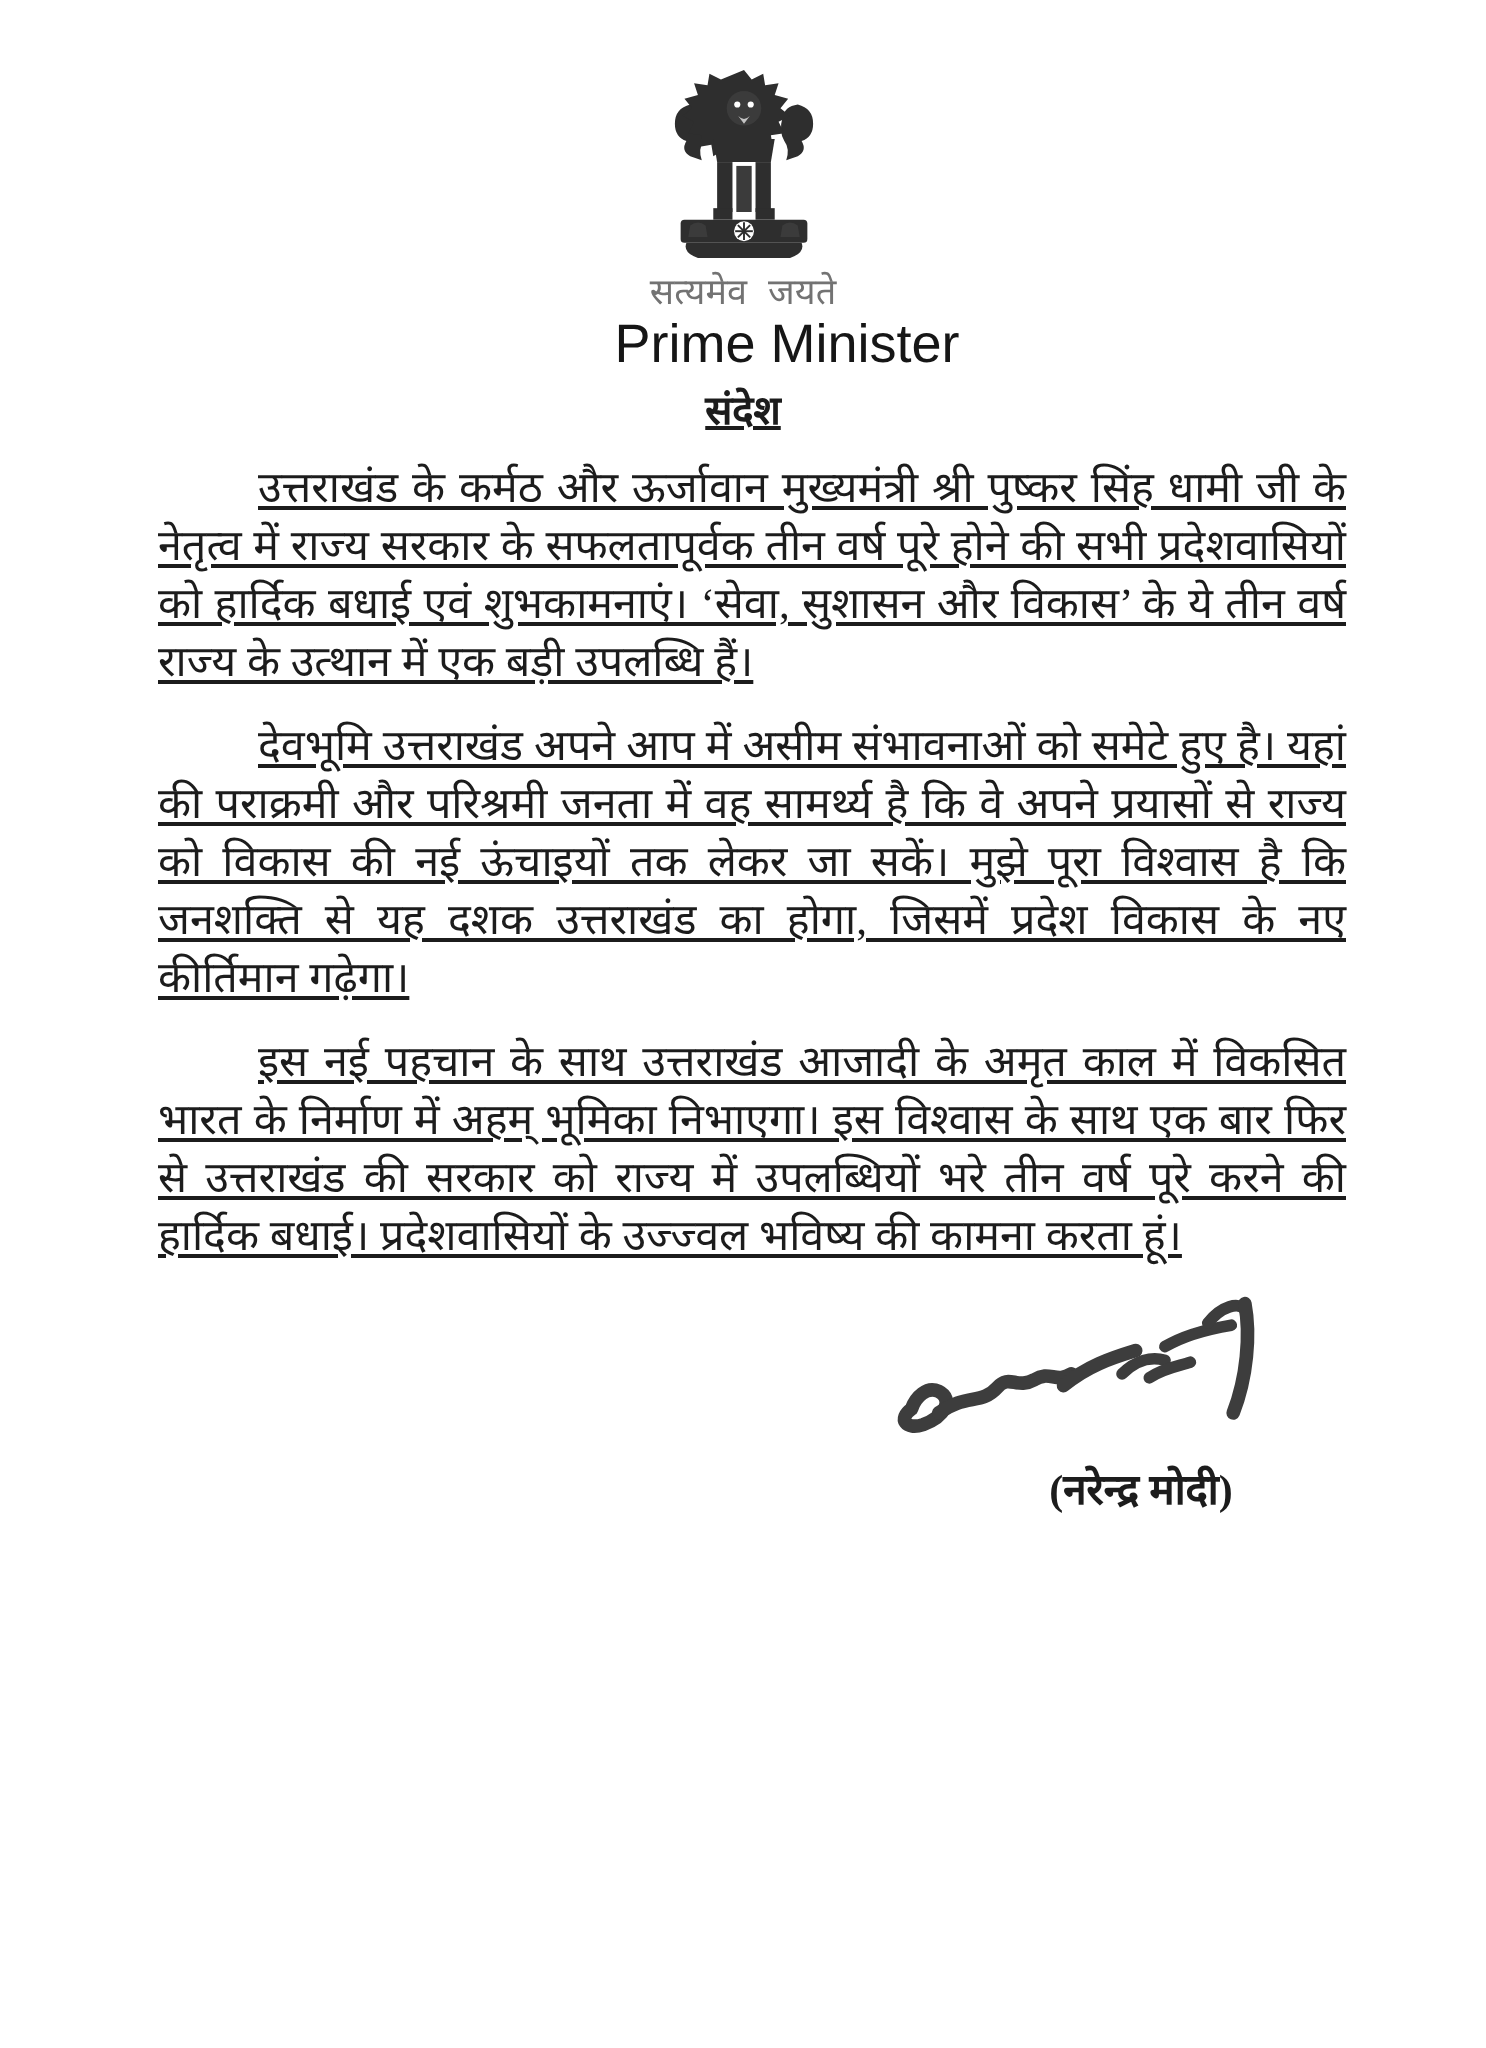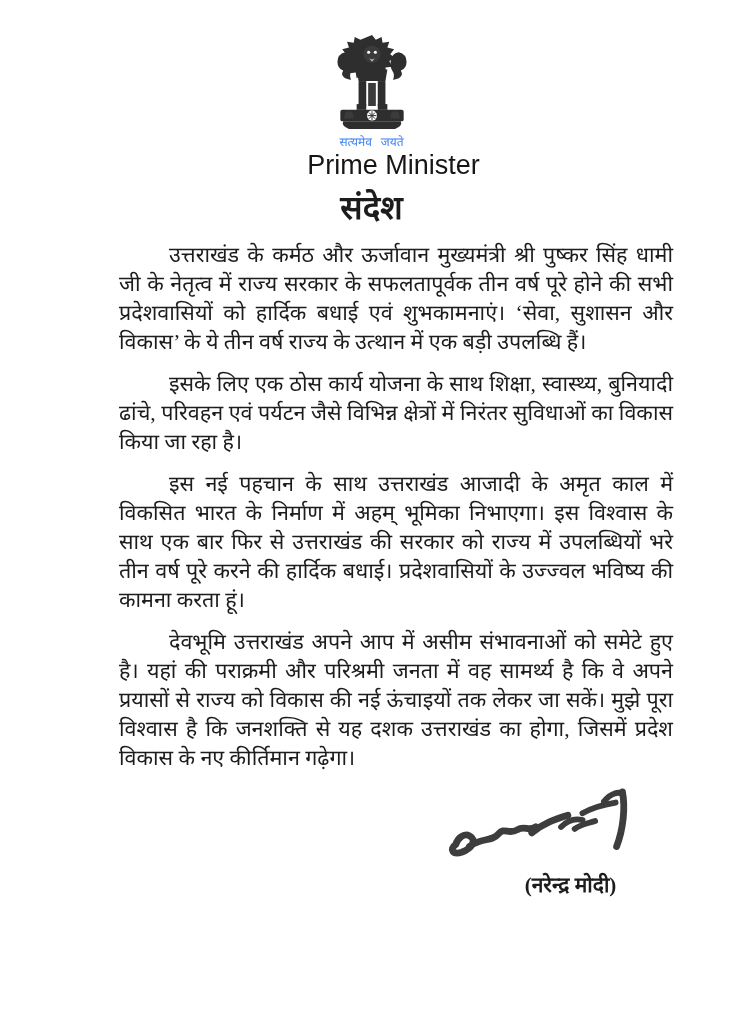--- a/index.html
+++ b/index.html
@@ -9,49 +9,51 @@
     height: 1024px;
     margin: 0 auto;
     background: #ffffff;
     color: #1c1c1c;
     font-family: "Liberation Serif", "DejaVu Serif", serif;
     overflow: hidden;
   }
   .header { text-align: center; padding-top: 33px; }
   .emblem-svg { display: block; margin: 0 auto; }
   .motto {
-    font-size: 12px;
+    font-size: 18px;
     margin-top: 2px;
     word-spacing: 6px;
-    color: #3b82f6;
+    color: #737373;
   }
   .title-hi {
     font-size: 25px;
     font-weight: bold;
     margin-top: 9px;
     word-spacing: 5px;
   }
   .title-en {
     font-family: "Liberation Sans", "DejaVu Sans", sans-serif;
     font-size: 27px;
     margin-top: 0px;
     color: #161616;
     padding-left: 44px;
   }
   .subject {
-    font-size: 33px;
+    font-size: 20px;
     font-weight: bold;
     margin-top: 3px;
+    text-decoration: underline;
   }
   .letter-body {
     margin-top: 12px;
-    padding: 0 70px 0 119px;
+    padding: 0 70px 0 79px;
     font-size: 21.5px;
     line-height: 29px;
     text-align: justify;
+    text-decoration: underline;
   }
   .letter-body p {
     margin: 0 0 13px 0;
     text-indent: 50px;
   }
   .sig-block {
     display: flex;
     flex-direction: column;
     align-items: flex-end;
     padding-right: 98px;
@@ -110,23 +112,22 @@
       </g>
     </svg>
 
     <div class="motto">सत्यमेव जयते</div>
     <div class="title-en">Prime Minister</div>
     <div class="subject">संदेश</div>
   </div>
 
   <div class="letter-body">
     <p>उत्तराखंड के कर्मठ और ऊर्जावान मुख्यमंत्री श्री पुष्कर सिंह धामी जी के नेतृत्व में राज्य सरकार के सफलतापूर्वक तीन वर्ष पूरे होने की सभी प्रदेशवासियों को हार्दिक बधाई एवं शुभकामनाएं। ‘सेवा, सुशासन और विकास’ के ये तीन वर्ष राज्य के उत्थान में एक बड़ी उपलब्धि हैं।</p>
-    <p>इसके लिए एक ठोस कार्य योजना के साथ शिक्षा, स्वास्थ्य, बुनियादी ढांचे, परिवहन एवं पर्यटन जैसे विभिन्न क्षेत्रों में निरंतर सुविधाओं का विकास किया जा रहा है।</p>
+    <p>देवभूमि उत्तराखंड अपने आप में असीम संभावनाओं को समेटे हुए है। यहां की पराक्रमी और परिश्रमी जनता में वह सामर्थ्य है कि वे अपने प्रयासों से राज्य को विकास की नई ऊंचाइयों तक लेकर जा सकें। मुझे पूरा विश्वास है कि जनशक्ति से यह दशक उत्तराखंड का होगा, जिसमें प्रदेश विकास के नए कीर्तिमान गढ़ेगा।</p>
     <p>इस नई पहचान के साथ उत्तराखंड आजादी के अमृत काल में विकसित भारत के निर्माण में अहम् भूमिका निभाएगा। इस विश्वास के साथ एक बार फिर से उत्तराखंड की सरकार को राज्य में उपलब्धियों भरे तीन वर्ष पूरे करने की हार्दिक बधाई। प्रदेशवासियों के उज्ज्वल भविष्य की कामना करता हूं।</p>
-    <p>देवभूमि उत्तराखंड अपने आप में असीम संभावनाओं को समेटे हुए है। यहां की पराक्रमी और परिश्रमी जनता में वह सामर्थ्य है कि वे अपने प्रयासों से राज्य को विकास की नई ऊंचाइयों तक लेकर जा सकें। मुझे पूरा विश्वास है कि जनशक्ति से यह दशक उत्तराखंड का होगा, जिसमें प्रदेश विकास के नए कीर्तिमान गढ़ेगा।</p>
   </div>
 
   <div class="sig-block">
 
     <svg class="sig-svg" width="205" height="78" viewBox="0 0 210 80" aria-hidden="true">
       <g fill="none" stroke="#3d3d3d" stroke-linecap="round" stroke-linejoin="round">
         <path stroke-width="7" d="M16 60 C9 65 13 71 22 68 C33 64 38 55 30 51 C24 48 18 54 16 60"></path>
         <path stroke-width="7" d="M30 62 C44 52 52 58 60 49 C66 42 70 50 79 45 C87 40 90 47 98 42"></path>
         <path stroke-width="7" d="M94 48 C106 38 118 34 131 30"></path>
         <path stroke-width="6" d="M124 42 C131 35 139 33 146 35"></path>

